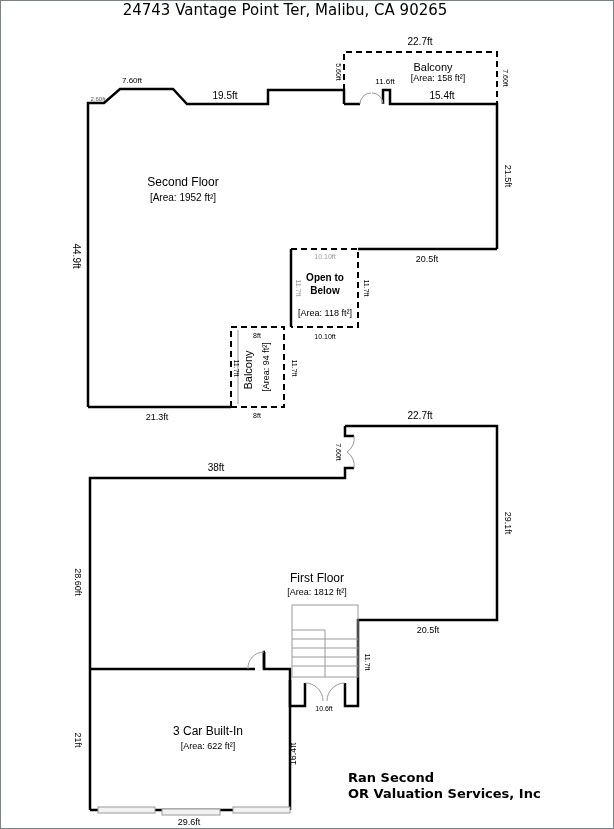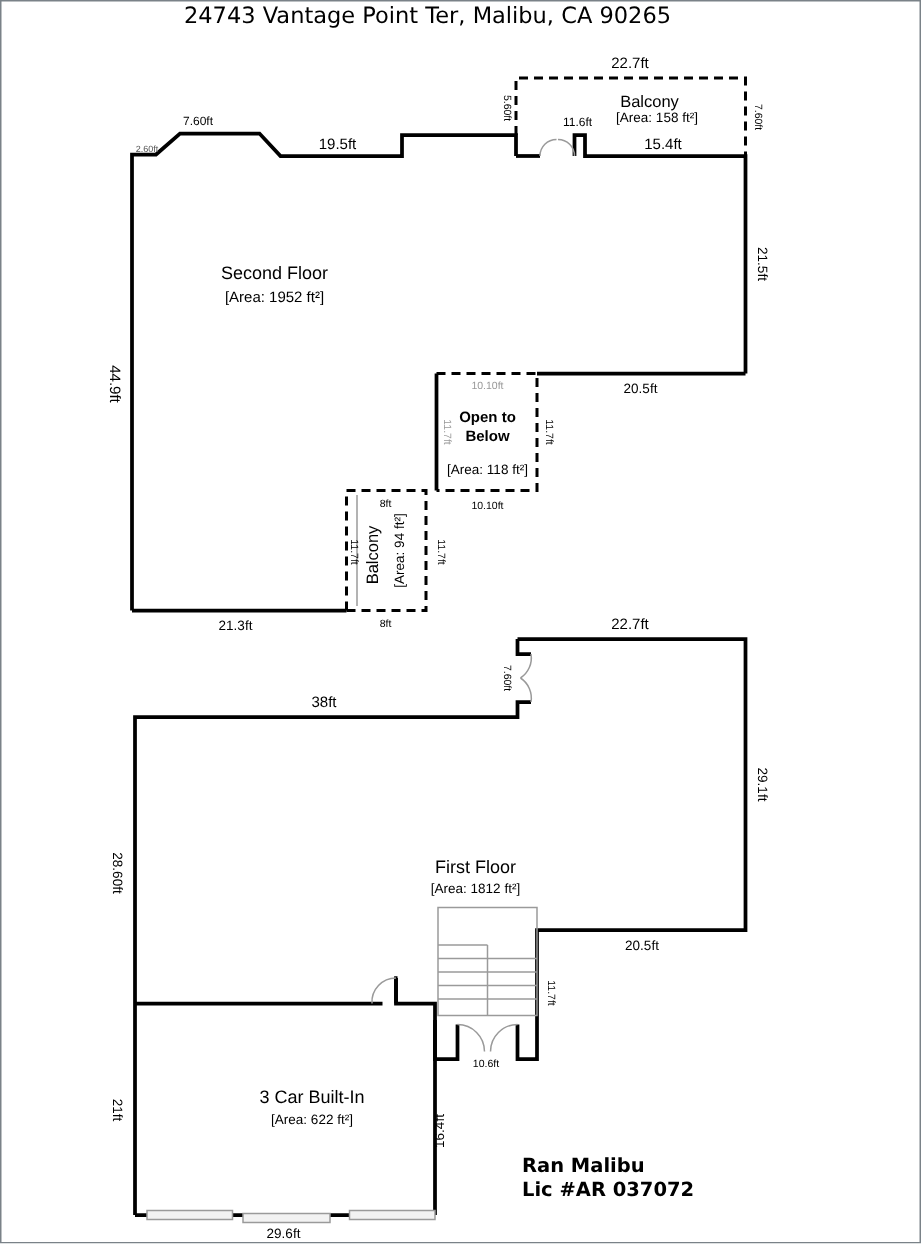--- a/index.html
+++ b/index.html
@@ -130,15 +130,15 @@
 
     <text x="208" y="735" font-size="12" text-anchor="middle">3 Car Built-In</text>
     <text x="208" y="749" font-size="9" text-anchor="middle">[Area: 622 ft²]</text>
     <text transform="translate(75,740) rotate(90)" font-size="9" text-anchor="middle">21ft</text>
     <text transform="translate(296,754) rotate(-90)" font-size="9" text-anchor="middle">16.4ft</text>
     <text x="189" y="825" font-size="9" text-anchor="middle">29.6ft</text>
   </g>
 </svg>
 
 <div class="credits">
-  <div>Ran Malibu</div>
-  <div>Lic #AR 037072</div>
+  <div>Ran Second</div>
+  <div>OR Valuation Services, Inc</div>
 </div>
 
 </body></html>

